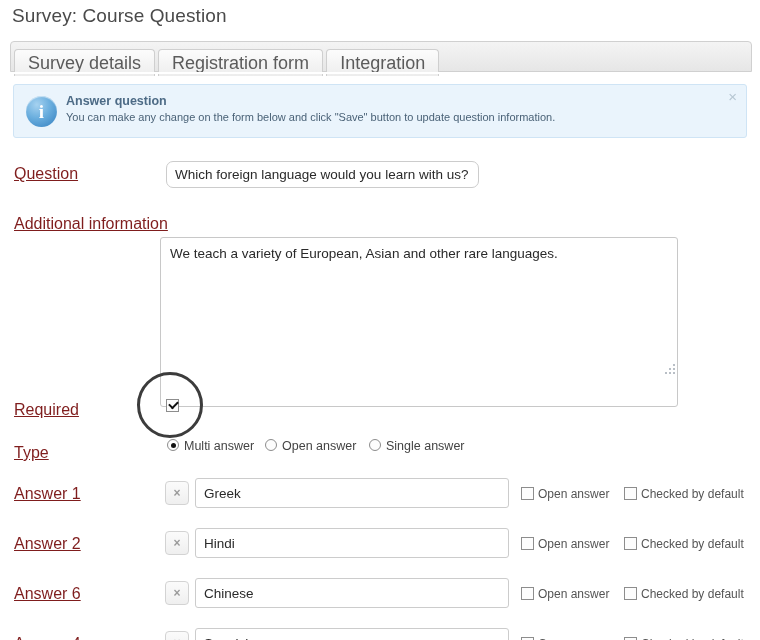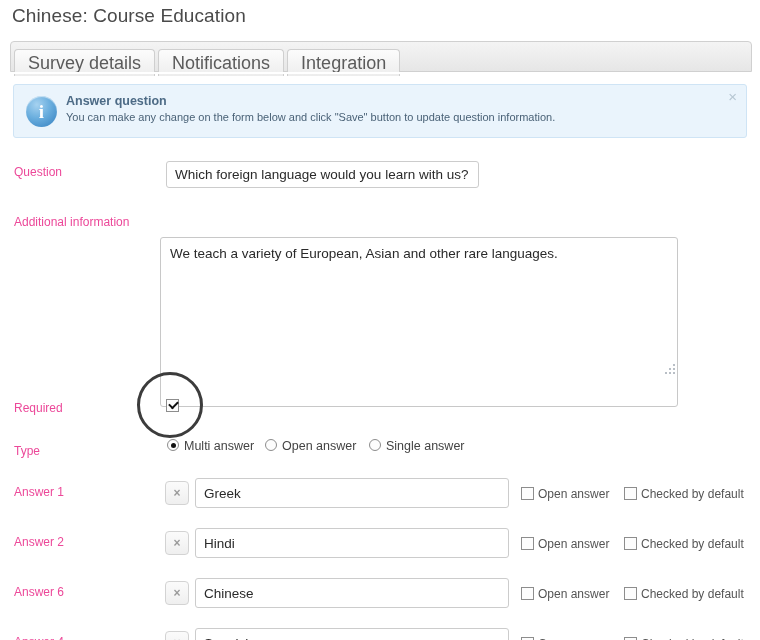--- a/index.html
+++ b/index.html
@@ -145,23 +145,24 @@
     font-size: 15px;
     color: #b6c6d2;
     cursor: pointer;
     line-height: 1;
     font-family: "Liberation Sans", sans-serif;
   }
 
   
   .form-label {
     position: absolute;
-    font-size: 12px;
-    color: #ec4899;
-    white-space: nowrap;
+    font-size: 16px;
+    color: #7f1d1d;
+    white-space: nowrap;
+    text-decoration: underline;
   }
 
   .txt-input {
     position: absolute;
     box-sizing: border-box;
     border: 1px solid #ccc;
     border-radius: 3px;
     background: #fff;
     font-family: "Liberation Sans", sans-serif;
     font-size: 13.5px;
@@ -287,41 +288,41 @@
     background: rgba(255,255,255,0.0);
     pointer-events: none;
     z-index: 20;
   }
 </style>
 </head>
 <body>
 
 <div id="app">
 
-  <div class="page-title">Chinese: Course Education</div>
+  <div class="page-title">Survey: Course Question</div>
 
   <div class="tabbar"></div>
   <div class="tabs">
     <div class="tab">Survey details</div>
-    <div class="tab">Notifications</div>
+    <div class="tab">Registration form</div>
     <div class="tab">Integration</div>
   </div>
   <div class="tabpanel-top"></div>
 
   <div class="alert">
     <div class="alert-icon">
       <span>i</span>
     </div>
     <div class="alert-title">Answer question</div>
     <div class="alert-text">You can make any change on the form below and click "Save" button to update question information.</div>
     <div class="alert-close">×</div>
   </div>
 
   <div class="form-label" style="left:14px; top:165px;">Question</div>
-  <input class="txt-input" style="left: 166px; top: 161px; width: 313px; height: 27px;" value="Which foreign language would you learn with us?">
+  <input class="txt-input" style="left: 166px; top: 161px; width: 313px; height: 27px; border-radius: 7px;" value="Which foreign language would you learn with us?">
 
   <div class="form-label" style="left:14px; top:215px;">Additional information</div>
   <textarea class="txt-area" style="left: 160px; top: 207px; width: 518px; height: 170px;">We teach a variety of European, Asian and other rare languages.</textarea>
   <div class="resize-grip" style="left:665px; top:364px;">
     <i style="left:8px; top:0px;"></i>
     <i style="left:8px; top:4px;"></i>
       <i style="left:4px; top:4px;"></i>
     <i style="left:8px; top:8px;"></i>
       <i style="left:4px; top:8px;"></i>
       <i style="left:0px; top:8px;"></i>

